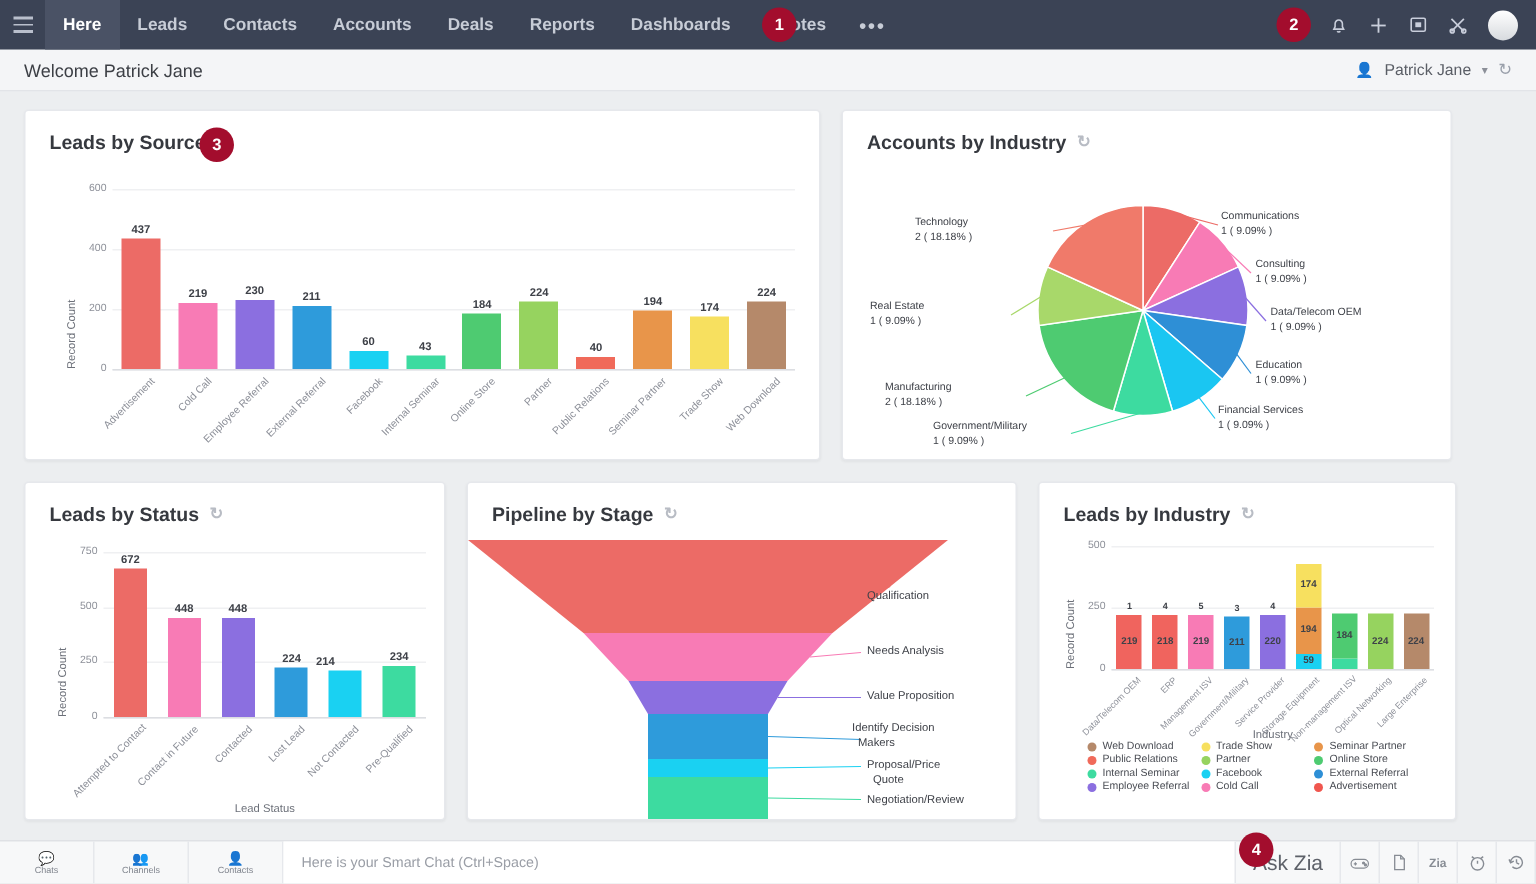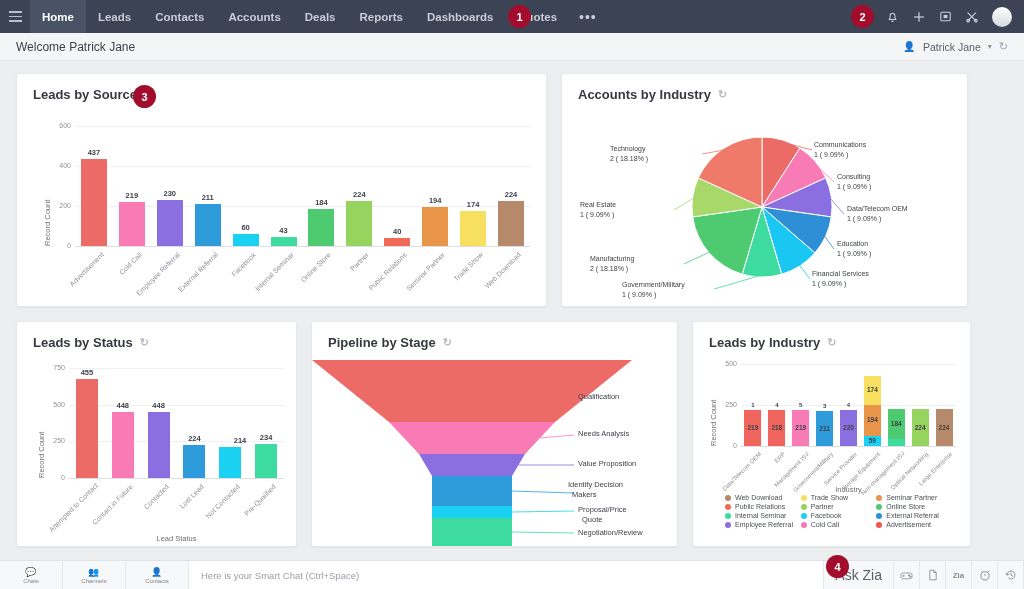--- a/index.html
+++ b/index.html
@@ -150,21 +150,21 @@
 <div class="app">
 
   <div class="topnav">
     <div class="hamburger">
       <span></span>
         <span></span>
         <span></span>
     </div>
     <div class="navtabs">
       <div class="navtab active">
-          <span>Home</span>
+          <span>Here</span>
         </div>
       <div class="navtab">
           <span>Leads</span>
         </div>
       <div class="navtab">
           <span>Contacts</span>
         </div>
       <div class="navtab">
           <span>Accounts</span>
         </div>
@@ -368,33 +368,33 @@
             <div class="yaxis-title" style="left:20px; top:126px;">Record Count</div>
             <div class="grid" style="left:52px; top:126px; width:215px;"></div>
             <div class="ytick" style="left:22px; top:122px; width:26px;">0</div>
             <div class="grid" style="left:52px; top:89.33333333333334px; width:215px;"></div>
             <div class="ytick" style="left:22px; top:85.33333333333334px; width:26px;">250</div>
             <div class="grid" style="left:52px; top:52.66666666666667px; width:215px;"></div>
             <div class="ytick" style="left:22px; top:48.66666666666667px; width:26px;">500</div>
             <div class="grid" style="left:52px; top:16px; width:215px;"></div>
             <div class="ytick" style="left:22px; top:12px; width:26px;">750</div>
             <div class="bar" style="left:58.91666666666667px; top:27.439999999999998px; width:22px; height:98.56px; background:#ec6b66;"></div>
-            <div class="barval" style="left:49.91666666666667px; top:16.439999999999998px; width:40px;">455</div>
+            <div class="barval" style="left:49.91666666666667px; top:16.439999999999998px; width:40px;">672</div>
             <div class="xlab" style="left:11.916666666666671px; top:131px; width:64px;">Attempted to Contact</div>
             <div class="bar" style="left:94.75000000000001px; top:60.29333333333332px; width:22px; height:65.70666666666668px; background:#f87bb5;"></div>
             <div class="barval" style="left:85.75000000000001px; top:49.29333333333332px; width:40px;">448</div>
             <div class="xlab" style="left:47.750000000000014px; top:131px; width:64px;">Contact in Future</div>
             <div class="bar" style="left:130.58333333333334px; top:60.29333333333332px; width:22px; height:65.70666666666668px; background:#8b6fe0;"></div>
             <div class="barval" style="left:121.58333333333334px; top:49.29333333333332px; width:40px;">448</div>
             <div class="xlab" style="left:83.58333333333334px; top:131px; width:64px;">Contacted</div>
             <div class="bar" style="left:166.41666666666666px; top:93.14666666666666px; width:22px; height:32.85333333333334px; background:#2e9bdb;"></div>
             <div class="barval" style="left:157.41666666666666px; top:82.14666666666666px; width:40px;">224</div>
             <div class="xlab" style="left:119.41666666666666px; top:131px; width:64px;">Lost Lead</div>
             <div class="bar" style="left:202.25px; top:94.61333333333333px; width:22px; height:31.386666666666667px; background:#1ad1f2;"></div>
-            <div class="barval" style="left:203px; top:83.61333333333333px; width:40px;">214</div>
+            <div class="barval" style="left:180px; top:83.61333333333333px; width:40px;">214</div>
             <div class="xlab" style="left:155.25px; top:131px; width:64px;">Not Contacted</div>
             <div class="bar" style="left:238.08333333333334px; top:91.68px; width:22px; height:34.32px; background:#3ddba0;"></div>
             <div class="barval" style="left:229.08333333333334px; top:80.68px; width:40px;">234</div>
             <div class="xlab" style="left:191.08333333333334px; top:131px; width:64px;">Pre-Qualified</div>
             <div style="position:absolute; left:52px; top:126px; width:215px; border-top:1px solid #dcdee2;"></div>
             <div class="xaxis-title" style="position:absolute; left:52px; top:182px; width:215px;">Lead Status</div>
           </div>
       </div>
 
       <div class="card" style="width:367px; height:226px;">

